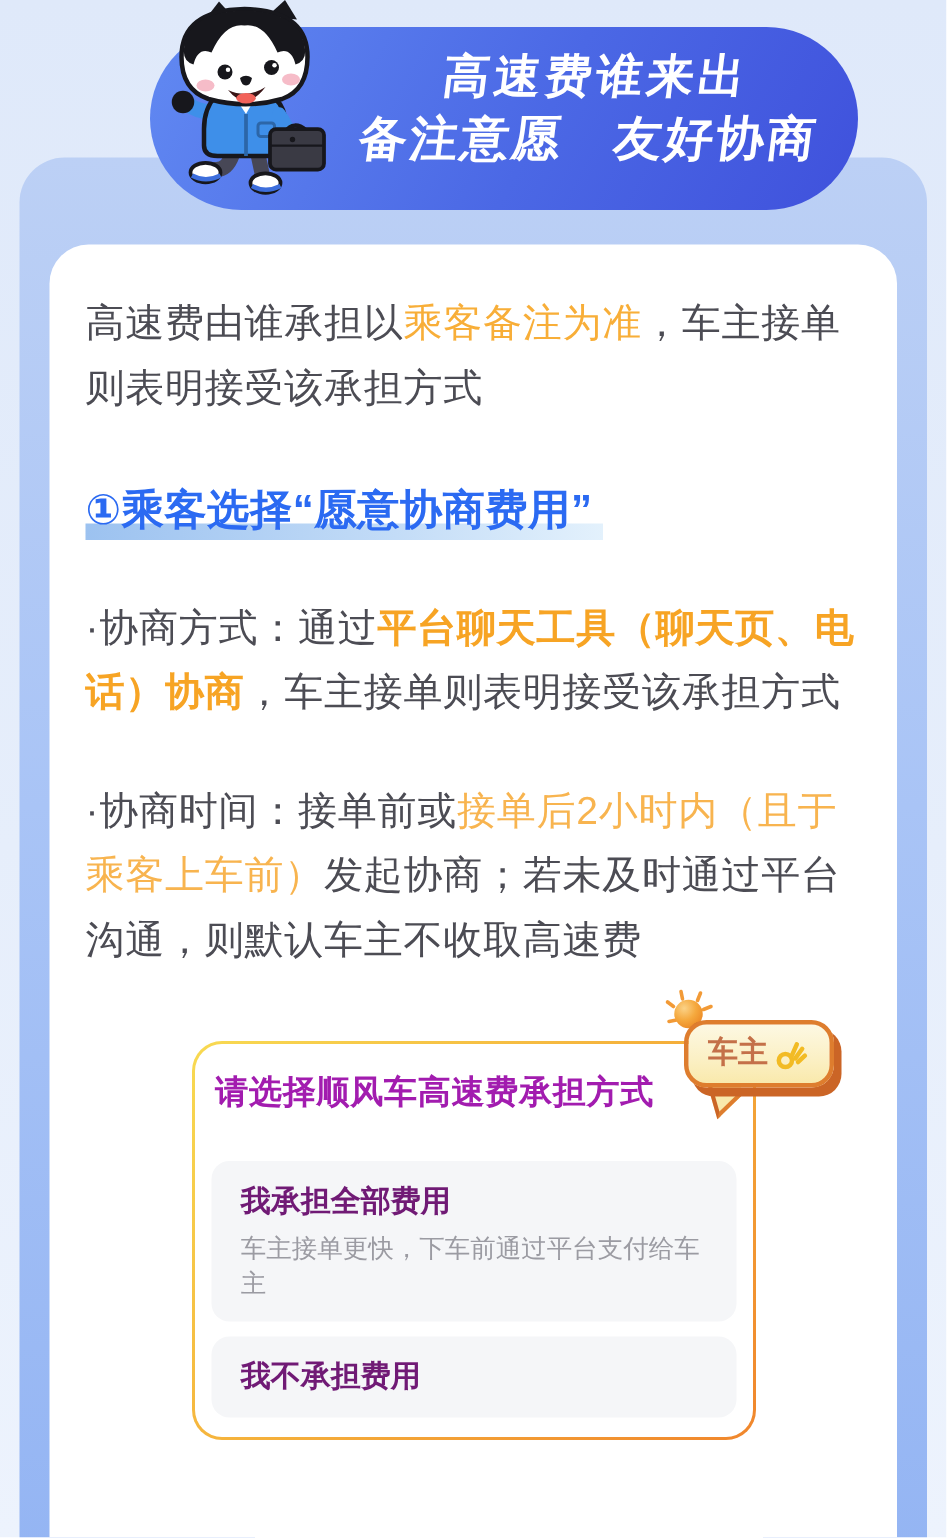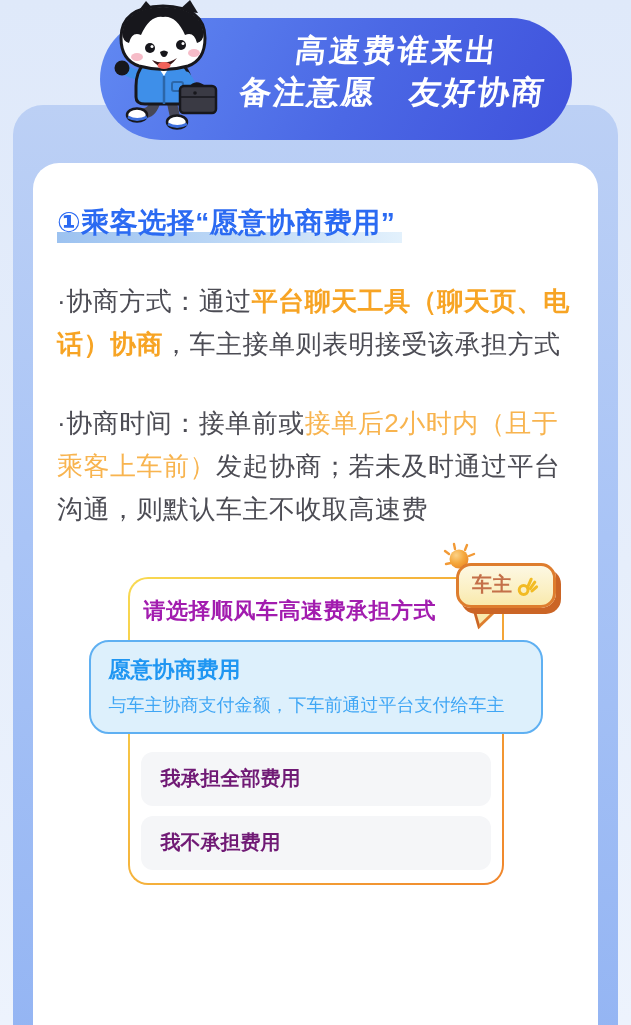--- a/index.html
+++ b/index.html
@@ -115,46 +115,44 @@
 <body>
 
 <div class="page">
 
   <div class="frame-panel"></div>
 
   <div class="white-card"></div>
 
   <div class="content">
 
+    <p class="para intro"><span>高速费由谁承担以</span><span class="hl-orange">乘客备注为准</span><span>，车主接单则表明接受该承担方式</span></p>
 
     <div class="heading-wrap">
       <h2 class="heading">①乘客选择“愿意协商费用”</h2>
       <div class="heading-underline"></div>
     </div>
 
     <p class="para bullet1"><span>·协商方式：通过</span><span class="hl-orange-bold">平台聊天工具（聊天页、电话）协商</span><span>，车主接单则表明接受该承担方式</span></p>
 
     <p class="para bullet2"><span>·协商时间：接单前或</span><span class="hl-orange-light">接单后2小时内（且于乘客上车前）</span><span>发起协商；若未及时通过平台沟通，则默认车主不收取高速费</span></p>
 
     <div class="mock-wrap">
       <div class="mock-border">
         <div class="mock-card">
 
           <div class="mock-header">
             <div class="mock-title">请选择顺风车高速费承担方式</div>
           </div>
 
-          <div class="option-blue">
-            <div class="t">愿意协商费用</div>
-            <div class="d">与车主协商支付金额，下车前通过平台支付给车主</div>
-          </div>
 
           <div class="options-gray">
             <div class="option-gray">
               <div class="t">我承担全部费用</div>
+              <div class="d">车主接单更快，下车前通过平台支付给车主</div>
             </div>
             <div class="option-gray">
               <div class="t">我不承担费用</div>
 
             </div>
           </div>
 
         </div>
       </div>
 

